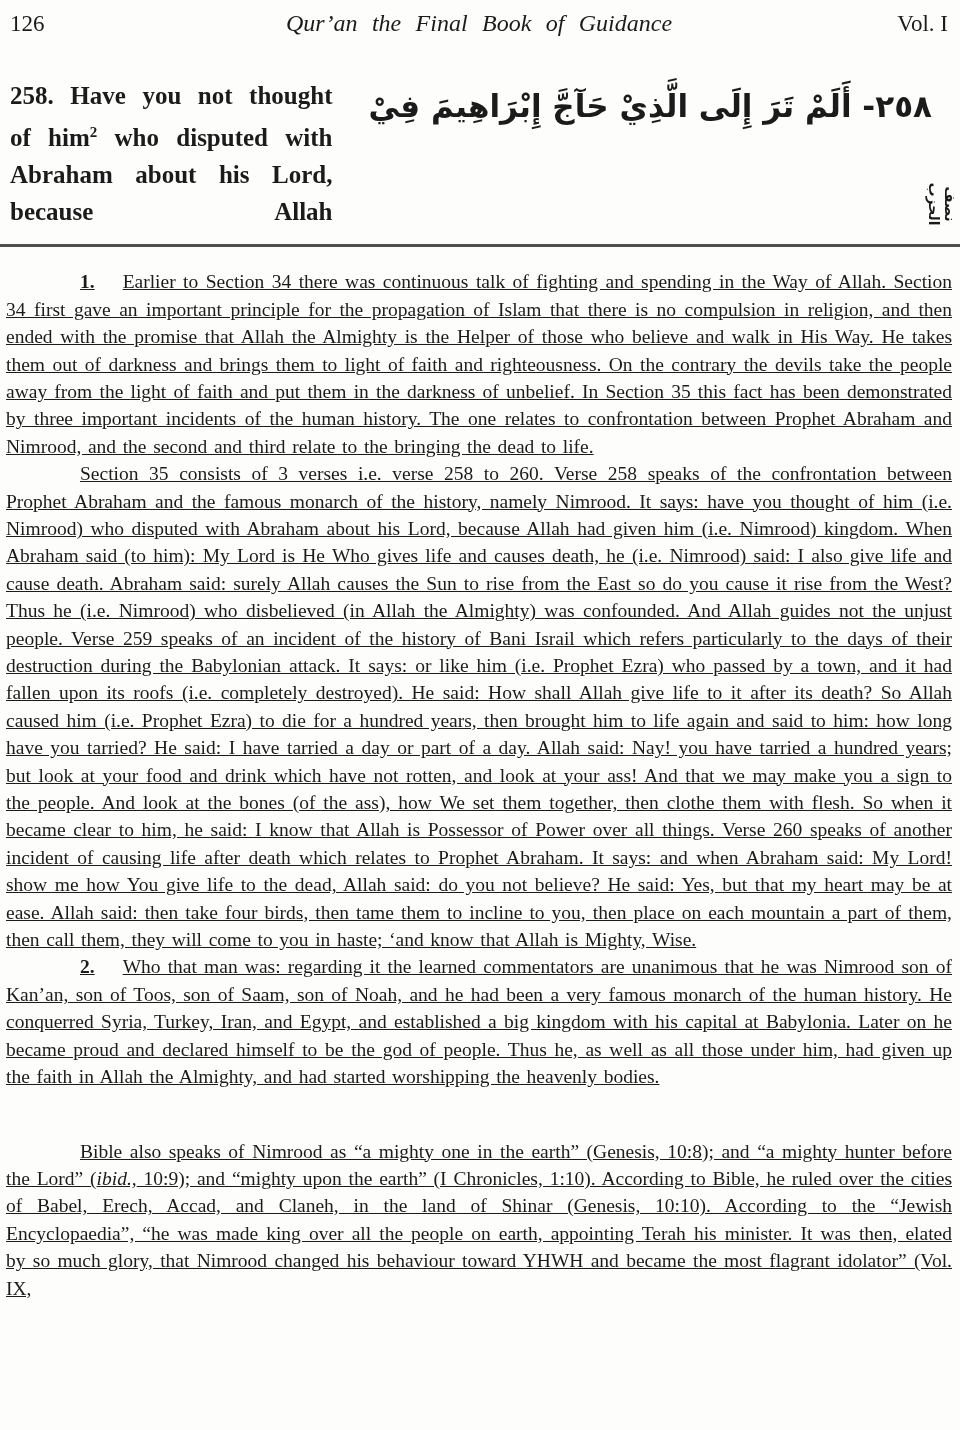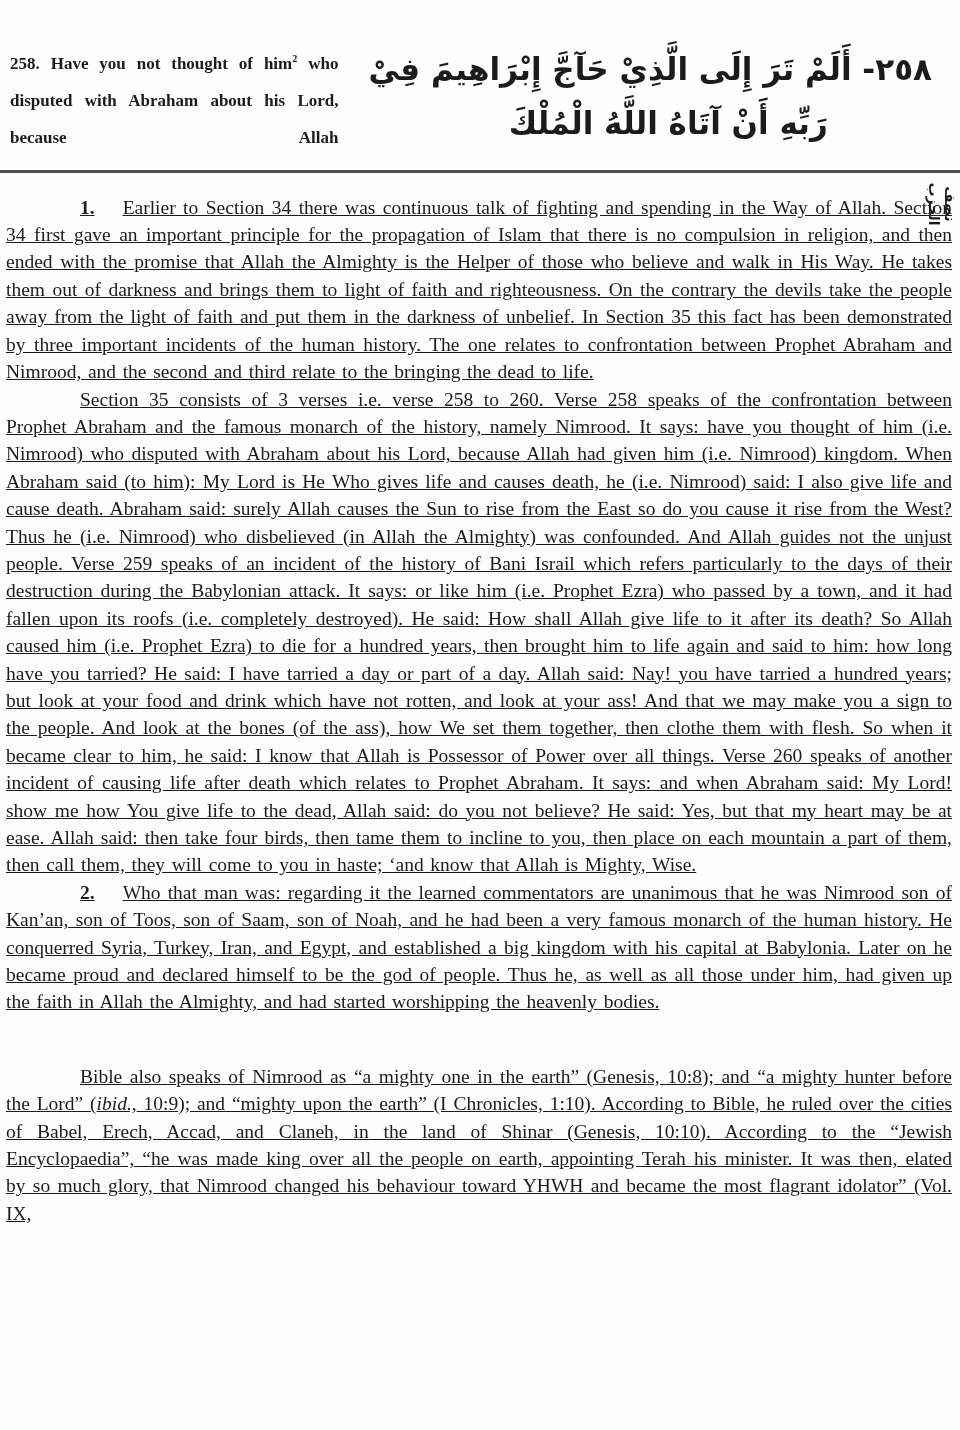--- a/index.html
+++ b/index.html
@@ -44,37 +44,37 @@
 
   
   .verse-row {
     display: flex;
     margin-top: 40px;
     padding: 0 10px;
   }
   .verse-en {
     width: 438px;
     font-weight: bold;
-    font-size: 17px;
+    font-size: 25px;
     line-height: 37px;
     text-align: justify;
     text-align-last: justify;
     word-spacing: 0.12em;
   }
   .verse-en sup { font-size: 60%; }
   .verse-ar {
     flex: 1;
     direction: rtl;
     font-family: "DejaVu Sans", sans-serif;
     font-weight: bold;
     font-size: 31px;
     line-height: 54px;
     padding: 2px 18px 0 30px;
   }
-  .verse-ar .ar-line-1 { text-align: right; white-space: nowrap; }
+  .verse-ar .ar-line-1 { text-align: right; white-space: nowrap; margin-left: 6px; }
   .verse-ar .ar-line-2 { text-align: center; padding-left: 36px; }
   .margin-marker {
     position: absolute;
     right: -22px;
     top: 188px;
     width: 80px;
     text-align: center;
     transform: rotate(90deg);
     font-family: "DejaVu Sans", sans-serif;
     font-weight: bold;
@@ -101,27 +101,31 @@
   .commentary p { text-indent: 74px; text-decoration: underline; }
   .note-label { font-weight: bold; margin-right: 28px; }
   .runover { text-align-last: justify; margin-top: 47px; }
   .commentary em { font-style: italic; }
 </style>
 </head>
 <body>
 
 <div class="page">
 
+  <header class="running-head">
+    <span class="pg-num">126</span>
+    <span class="title">Qur’an the Final Book of Guidance</span>
+    <span class="vol">Vol. I</span>
+  </header>
 
 
   <section class="verse-row">
     <div class="verse-en"><span>258.</span><span>  Have you not thought of him</span><sup>2</sup><span> who disputed with Abraham about his Lord, because Allah</span></div>
     <div class="verse-ar">
       <div class="ar-line-1">٢٥٨- أَلَمْ تَرَ إِلَى الَّذِيْ حَآجَّ إِبْرَاهِيمَ فِيْ</div>
-      <div class="ar-line-2">رَبِّهِ أَنْ آتَاهُ اللَّهُ الْمُلْكَ</div>
     </div>
   </section>
 
   <div class="margin-marker">نصف الحزب</div>
 
   <hr class="divider">
 
   <main class="commentary">
     <p><span class="note-label">1.</span><span>Earlier to Section 34 there was continuous talk of fighting and spending in the Way of Allah. Section 34 first gave an important principle for the propagation of Islam that there is no compulsion in religion, and then ended with the promise that Allah the Almighty is the Helper of those who believe and walk in His Way. He takes them out of darkness and brings them to light of faith and righteousness. On the contrary the devils take the people away from the light of faith and put them in the darkness of unbelief. In Section 35 this fact has been demonstrated by three important incidents of the human history. The one relates to confrontation between Prophet Abraham and Nimrood, and the second and third relate to the bringing the dead to life.</span></p>
     <p><span>Section 35 consists of 3 verses i.e. verse 258 to 260. Verse 258 speaks of the confrontation between Prophet Abraham and the famous monarch of the history, namely Nimrood. It says: have you thought of him (i.e. Nimrood) who disputed with Abraham about his Lord, because Allah had given him (i.e. Nimrood) kingdom. When Abraham said (to him): My Lord is He Who gives life and causes death, he (i.e. Nimrood) said: I also give life and cause death. Abraham said: surely Allah causes the Sun to rise from the East so do you cause it rise from the West? Thus he (i.e. Nimrood) who disbelieved (in Allah the Almighty) was confounded. And Allah guides not the unjust people. Verse 259 speaks of an incident of the history of Bani Israil which refers particularly to the days of their destruction during the Babylonian attack. It says: or like him (i.e. Prophet Ezra) who passed by a town, and it had fallen upon its roofs (i.e. completely destroyed). He said: How shall Allah give life to it after its death? So Allah caused him (i.e. Prophet Ezra) to die for a hundred years, then brought him to life again and said to him: how long have you tarried? He said: I have tarried a day or part of a day. Allah said: Nay! you have tarried a hundred years; but look at your food and drink which have not rotten, and look at your ass! And that we may make you a sign to the people. And look at the bones (of the ass), how We set them together, then clothe them with flesh. So when it became clear to him, he said: I know that Allah is Possessor of Power over all things. Verse 260 speaks of another incident of causing life after death which relates to Prophet Abraham. It says: and when Abraham said: My Lord! show me how You give life to the dead, Allah said: do you not believe? He said: Yes, but that my heart may be at ease. Allah said: then take four birds, then tame them to incline to you, then place on each mountain a part of them, then call them, they will come to you in haste; ‘and know that Allah is Mighty, Wise.</span></p>

